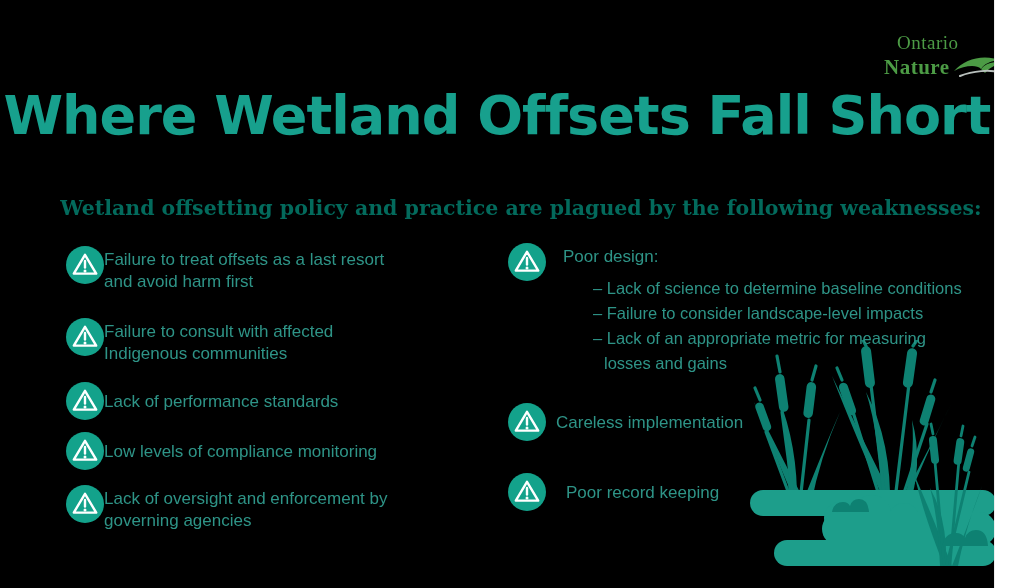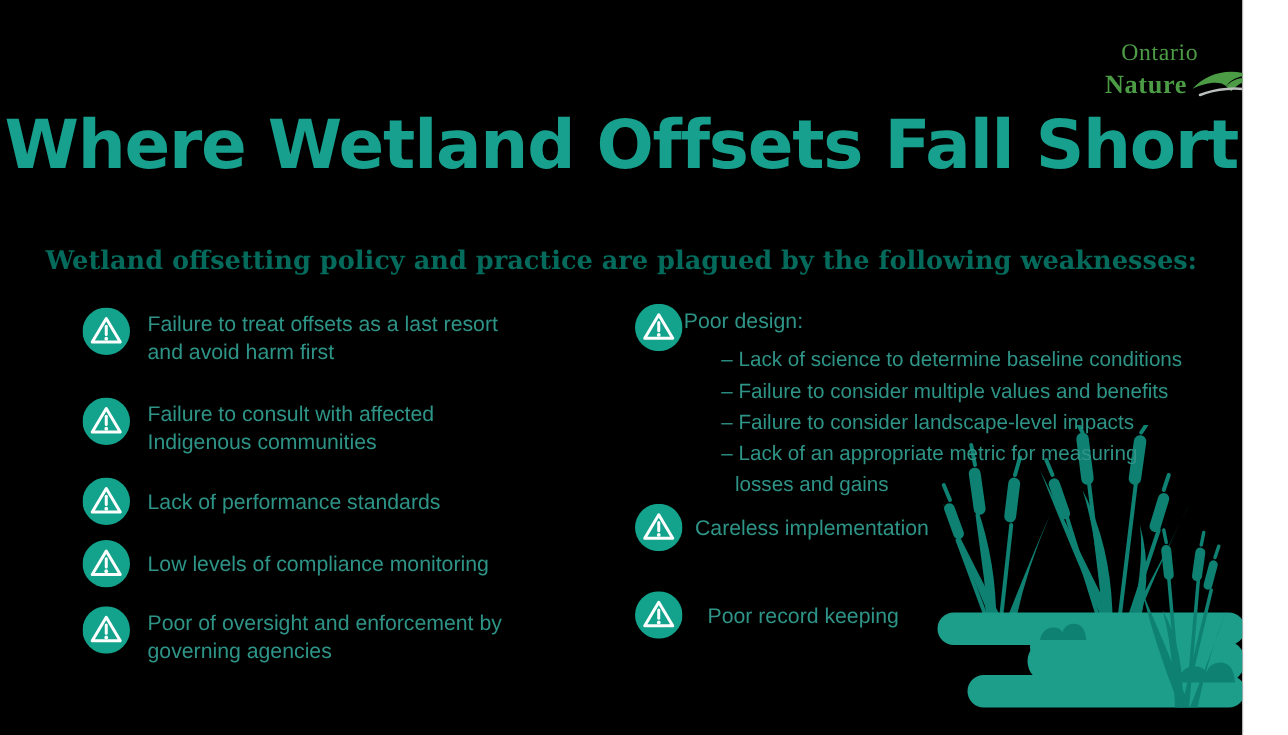--- a/index.html
+++ b/index.html
@@ -29,34 +29,35 @@
     font-weight:700;font-size:54px;line-height:1.1;
     letter-spacing:-1px;
     color:#17a08d;
   }
   .subtitle{
     position:absolute;top:196px;left:0;width:100%;
     text-align:center;
     font-family:"DejaVu Serif",serif;
     font-weight:700;font-size:20.5px;
     color:#036a5c;
-  }
-  
-  .item{position:absolute;display:flex;gap:14px;}
+    padding-left:24px;
+  }
+  
+  .item{position:absolute;display:flex;}
   .item .warn{flex:0 0 38px;width:38px;height:38px;}
   .txt{
     font-size:17px;line-height:22px;color:#2e9487;padding-top:3px;
   }
   .line{white-space:nowrap;}
   .l1{left:66px;top:246px}
   .l2{left:66px;top:318px}
   .l3{left:66px;top:382px}
   .l4{left:66px;top:432px}
   .l5{left:66px;top:485px}
-  .r1{left:508px;top:243px;gap:1px}
+  .r1{left:508px;top:243px;gap:17px}
   .r2{left:508px;top:403px;gap:10px}
   .r3{left:508px;top:473px;gap:20px}
   .l3 .txt,.l4 .txt,.r2 .txt,.r3 .txt{padding-top:9px;text-align:right;}
   .sublist{
     margin-top:8px;margin-left:30px;
     font-size:16.5px;line-height:25px;
   }
   .subline.cont{padding-left:11px;}
   
   .wetland{position:absolute;top:340px;right:0;width:258px;height:240px;}
@@ -203,34 +204,33 @@
     <div class="txt">
       <div class="line">Low levels of compliance monitoring</div>
     </div>
   </div>
 
   <div class="item l5">
     <svg class="warn">
         <use href="#warn-icon"></use>
       </svg>
     <div class="txt">
-      <div class="line">Poor of oversight and enforcement by</div>
+      <div class="line">Lack of oversight and enforcement by</div>
       <div class="line">governing agencies</div>
     </div>
   </div>
 
   <div class="item r1">
     <svg class="warn">
         <use href="#warn-icon"></use>
       </svg>
     <div class="txt">
       <div class="line">Poor design:</div>
       <div class="sublist">
         <div class="subline">– Lack of science to determine baseline conditions</div>
-        <div class="subline">– Failure to consider multiple values and benefits</div>
         <div class="subline">– Failure to consider landscape-level impacts</div>
         <div class="subline">– Lack of an appropriate metric for measuring</div>
         <div class="subline cont">losses and gains</div>
       </div>
     </div>
   </div>
 
   <div class="item r2">
     <svg class="warn">
         <use href="#warn-icon"></use>

